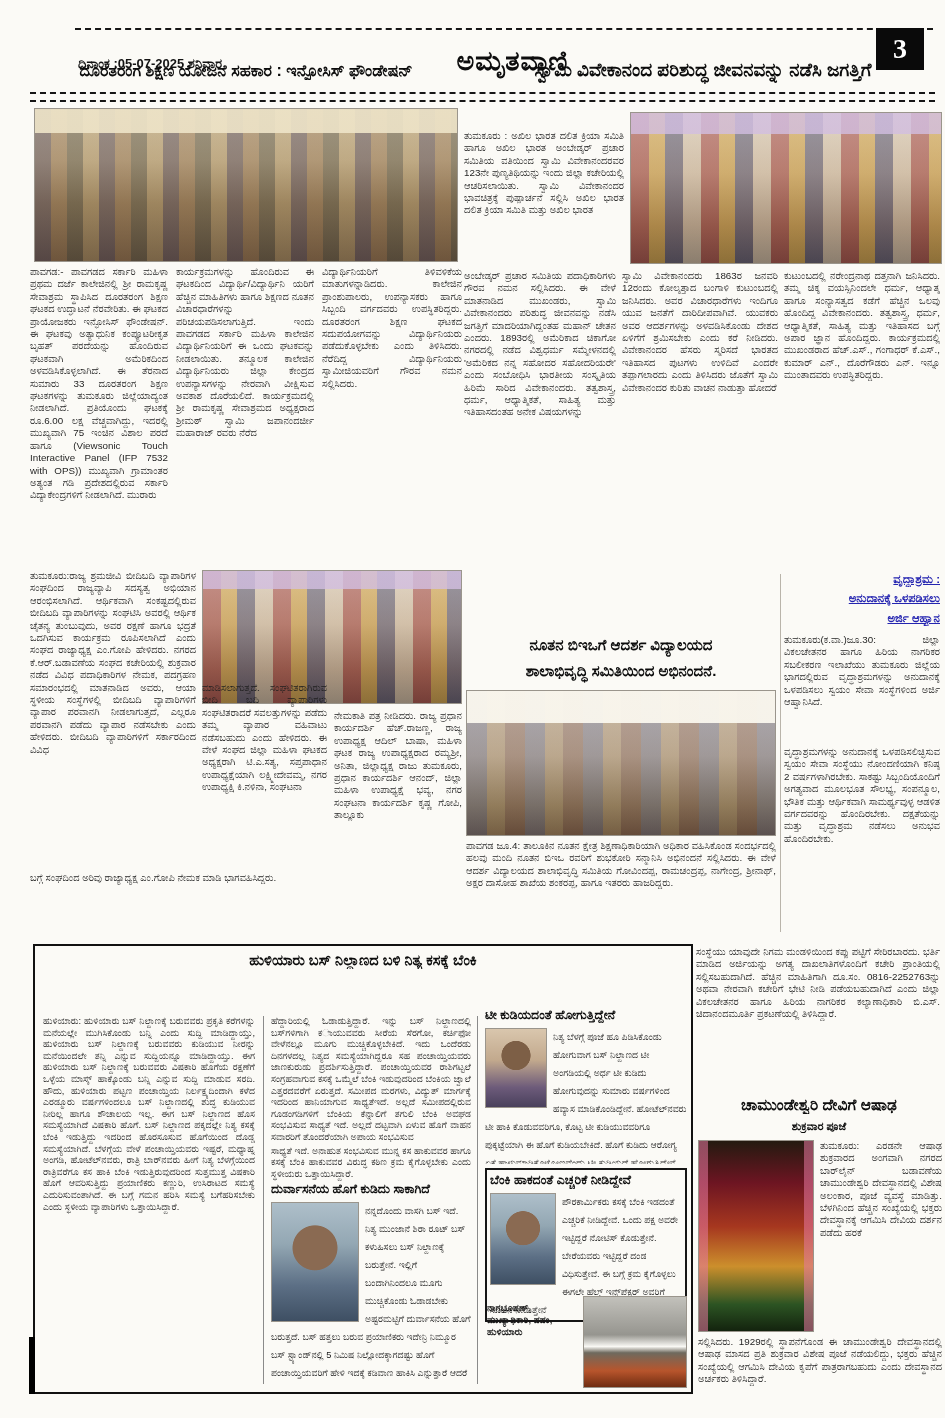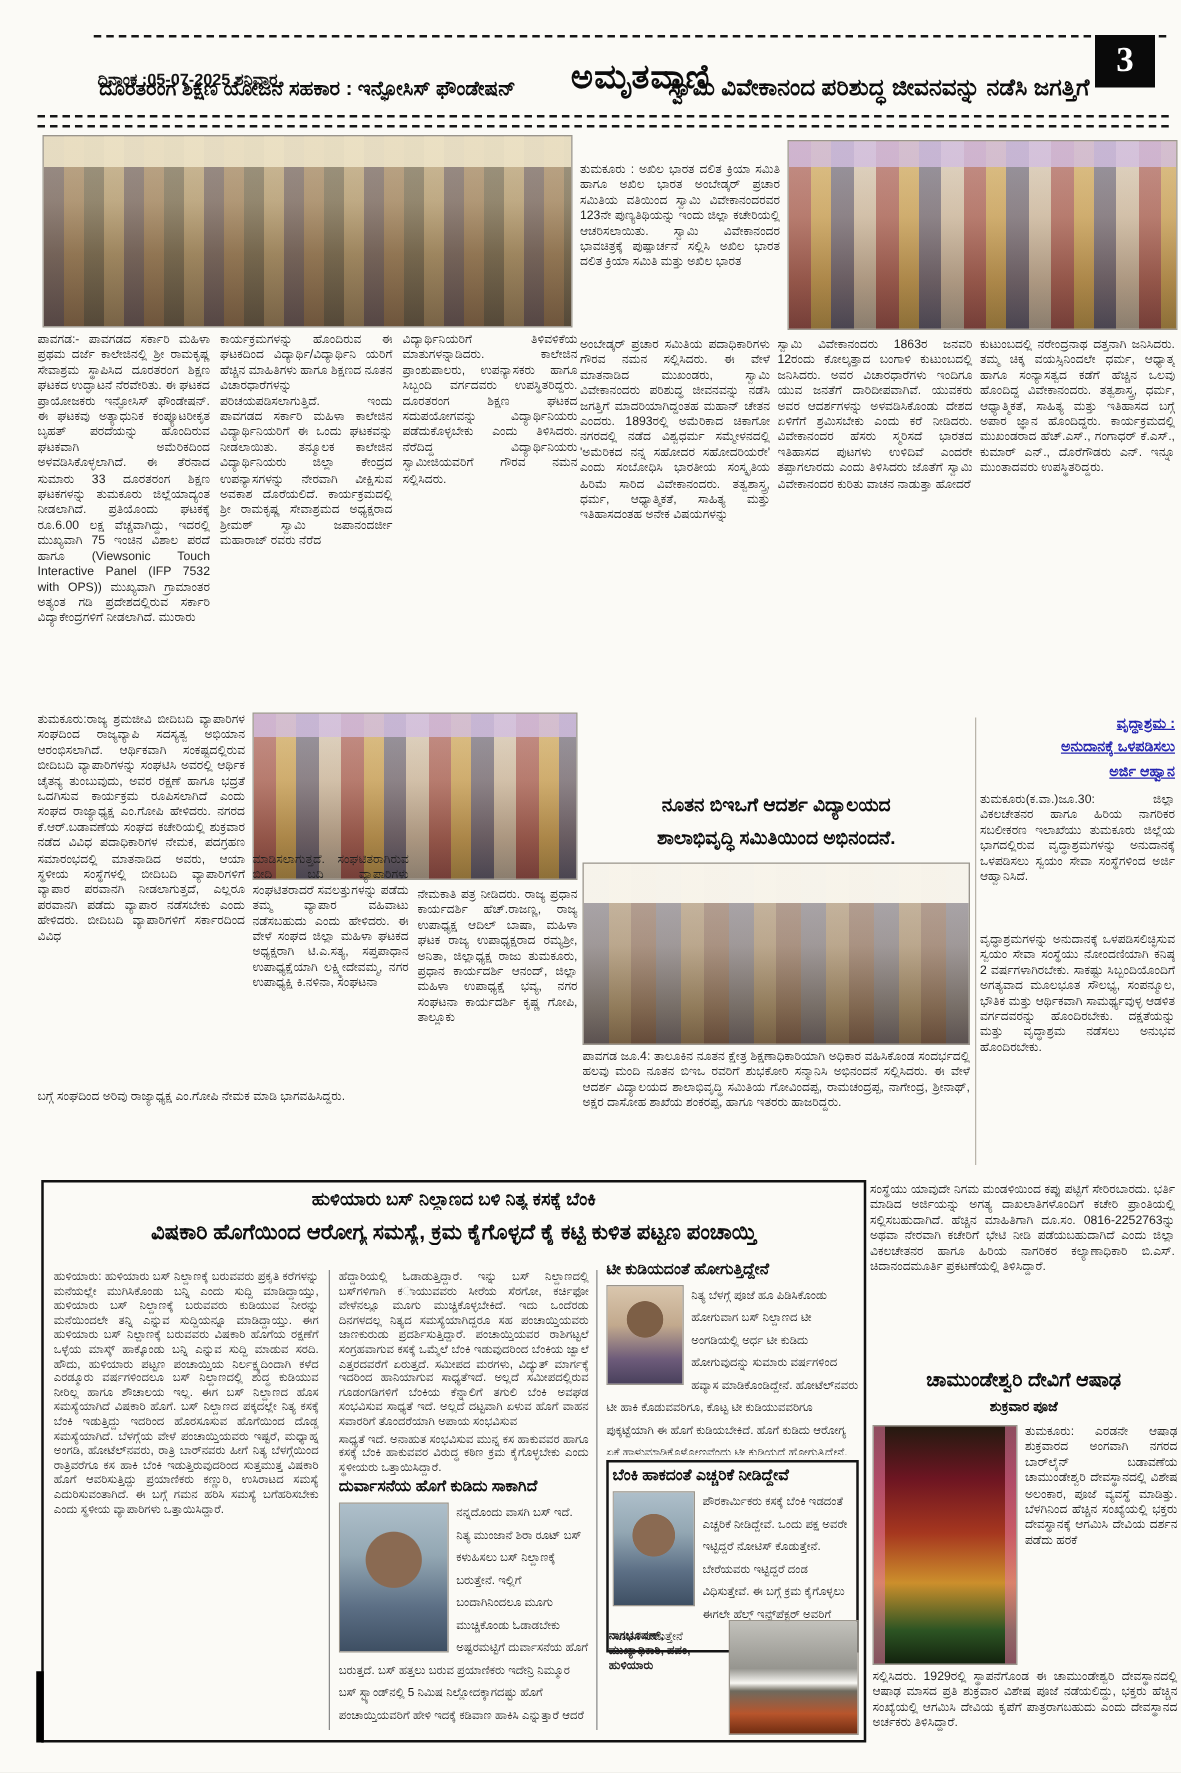--- a/index.html
+++ b/index.html
@@ -100,21 +100,20 @@
   <div class="t" style="left:466px;top:840px;width:310px;height:94px;">ಪಾವಗಡ ಜೂ.4: ತಾಲೂಕಿನ ನೂತನ ಕ್ಷೇತ್ರ ಶಿಕ್ಷಣಾಧಿಕಾರಿಯಾಗಿ ಅಧಿಕಾರ ವಹಿಸಿಕೊಂಡ ಸಂದರ್ಭದಲ್ಲಿ ಹಲವು ಮಂದಿ ನೂತನ ಬಿಇಒ ರವರಿಗೆ ಶುಭಕೋರಿ ಸನ್ಮಾನಿಸಿ ಅಭಿನಂದನೆ ಸಲ್ಲಿಸಿದರು. ಈ ವೇಳೆ ಆದರ್ಶ ವಿದ್ಯಾಲಯದ ಶಾಲಾಭಿವೃದ್ಧಿ ಸಮಿತಿಯ ಗೋವಿಂದಪ್ಪ, ರಾಮಚಂದ್ರಪ್ಪ, ನಾಗೇಂದ್ರ, ಶ್ರೀನಾಥ್, ಅಕ್ಷರ ದಾಸೋಹ ಶಾಖೆಯ ಶಂಕರಪ್ಪ, ಹಾಗೂ ಇತರರು ಹಾಜರಿದ್ದರು.</div>
 
   <div class="hd" style="left:696px;top:1096px;width:246px;font-size:15.5px;">ಚಾಮುಂಡೇಶ್ವರಿ ದೇವಿಗೆ ಆಷಾಢ</div>
   <div class="hd" style="left:696px;top:1120px;width:246px;font-size:11px;">ಶುಕ್ರವಾರ ಪೂಜೆ</div>
   <div class="ph ph-deity" style="left:698px;top:1140px;width:116px;height:192px;"></div>
   <div class="t" style="left:820px;top:1140px;width:122px;height:192px;">ತುಮಕೂರು: ಎರಡನೇ ಆಷಾಢ ಶುಕ್ರವಾರದ ಅಂಗವಾಗಿ ನಗರದ ಬಾರ್‌ಲೈನ್ ಬಡಾವಣೆಯ ಚಾಮುಂಡೇಶ್ವರಿ ದೇವಸ್ಥಾನದಲ್ಲಿ ವಿಶೇಷ ಅಲಂಕಾರ, ಪೂಜೆ ವ್ಯವಸ್ಥೆ ಮಾಡಿತ್ತು. ಬೆಳಗಿನಿಂದ ಹೆಚ್ಚಿನ ಸಂಖ್ಯೆಯಲ್ಲಿ ಭಕ್ತರು ದೇವಸ್ಥಾನಕ್ಕೆ ಆಗಮಿಸಿ ದೇವಿಯ ದರ್ಶನ ಪಡೆದು ಹರಕೆ</div>
   <div class="t" style="left:698px;top:1336px;width:244px;height:58px;">ಸಲ್ಲಿಸಿದರು. 1929ರಲ್ಲಿ ಸ್ಥಾಪನೆಗೊಂಡ ಈ ಚಾಮುಂಡೇಶ್ವರಿ ದೇವಸ್ಥಾನದಲ್ಲಿ ಆಷಾಢ ಮಾಸದ ಪ್ರತಿ ಶುಕ್ರವಾರ ವಿಶೇಷ ಪೂಜೆ ನಡೆಯಲಿದ್ದು, ಭಕ್ತರು ಹೆಚ್ಚಿನ ಸಂಖ್ಯೆಯಲ್ಲಿ ಆಗಮಿಸಿ ದೇವಿಯ ಕೃಪೆಗೆ ಪಾತ್ರರಾಗಬಹುದು ಎಂದು ದೇವಸ್ಥಾನದ ಅರ್ಚಕರು ತಿಳಿಸಿದ್ದಾರೆ.</div>
 
   <div class="gbox">
     <div class="hd" style="left:0;top:6px;width:656px;font-size:14.5px;">ಹುಳಿಯಾರು ಬಸ್ ನಿಲ್ದಾಣದ ಬಳಿ ನಿತ್ಯ ಕಸಕ್ಕೆ ಬೆಂಕಿ</div>
-    <div class="hd" style="left:0;top:30px;width:656px;font-size:17px;">ವಿಷಕಾರಿ ಹೊಗೆಯಿಂದ ಆರೋಗ್ಯ ಸಮಸ್ಯೆ, ಕ್ರಮ ಕೈಗೊಳ್ಳದೆ ಕೈ ಕಟ್ಟಿ ಕುಳಿತ ಪಟ್ಟಣ ಪಂಚಾಯ್ತಿ</div>
 
     <div class="t tg" style="left:8px;top:70px;width:212px;height:368px;">ಹುಳಿಯಾರು: ಹುಳಿಯಾರು ಬಸ್ ನಿಲ್ದಾಣಕ್ಕೆ ಬರುವವರು ಪ್ರಕೃತಿ ಕರೆಗಳನ್ನು ಮನೆಯಲ್ಲೇ ಮುಗಿಸಿಕೊಂಡು ಬನ್ನಿ ಎಂದು ಸುದ್ದಿ ಮಾಡಿದ್ದಾಯ್ತು, ಹುಳಿಯಾರು ಬಸ್ ನಿಲ್ದಾಣಕ್ಕೆ ಬರುವವರು ಕುಡಿಯುವ ನೀರನ್ನು ಮನೆಯಿಂದಲೇ ತನ್ನಿ ಎನ್ನುವ ಸುದ್ದಿಯನ್ನೂ ಮಾಡಿದ್ದಾಯ್ತು. ಈಗ ಹುಳಿಯಾರು ಬಸ್ ನಿಲ್ದಾಣಕ್ಕೆ ಬರುವವರು ವಿಷಕಾರಿ ಹೊಗೆಯ ರಕ್ಷಣೆಗೆ ಒಳ್ಳೆಯ ಮಾಸ್ಕ್ ಹಾಕ್ಕೊಂಡು ಬನ್ನಿ ಎನ್ನುವ ಸುದ್ದಿ ಮಾಡುವ ಸರದಿ. ಹೌದು, ಹುಳಿಯಾರು ಪಟ್ಟಣ ಪಂಚಾಯ್ತಿಯ ನಿರ್ಲಕ್ಷ್ಯದಿಂದಾಗಿ ಕಳೆದ ಎರಡ್ಮೂರು ವರ್ಷಗಳಿಂದಲೂ ಬಸ್ ನಿಲ್ದಾಣದಲ್ಲಿ ಶುದ್ಧ ಕುಡಿಯುವ ನೀರಿಲ್ಲ ಹಾಗೂ ಶೌಚಾಲಯ ಇಲ್ಲ. ಈಗ ಬಸ್ ನಿಲ್ದಾಣದ ಹೊಸ ಸಮಸ್ಯೆಯಾಗಿದೆ ವಿಷಕಾರಿ ಹೊಗೆ. ಬಸ್ ನಿಲ್ದಾಣದ ಪಕ್ಕದಲ್ಲೇ ನಿತ್ಯ ಕಸಕ್ಕೆ ಬೆಂಕಿ ಇಡುತ್ತಿದ್ದು ಇದರಿಂದ ಹೊರಸೂಸುವ ಹೊಗೆಯಿಂದ ದೊಡ್ಡ ಸಮಸ್ಯೆಯಾಗಿದೆ. ಬೆಳಗ್ಗೆಯ ವೇಳೆ ಪಂಚಾಯ್ತಿಯವರು ಇಷ್ಟರೆ, ಮಧ್ಯಾಹ್ನ ಅಂಗಡಿ, ಹೋಟೆಲ್‌ನವರು, ರಾತ್ರಿ ಬಾರ್‌ನವರು ಹೀಗೆ ನಿತ್ಯ ಬೆಳಗ್ಗೆಯಿಂದ ರಾತ್ರಿವರೆಗೂ ಕಸ ಹಾಕಿ ಬೆಂಕಿ ಇಡುತ್ತಿರುವುದರಿಂದ ಸುತ್ತಮುತ್ತ ವಿಷಕಾರಿ ಹೊಗೆ ಆವರಿಸುತ್ತಿದ್ದು ಪ್ರಯಾಣಿಕರು ಕಣ್ಣುರಿ, ಉಸಿರಾಟದ ಸಮಸ್ಯೆ ಎದುರಿಸುವಂತಾಗಿದೆ. ಈ ಬಗ್ಗೆ ಗಮನ ಹರಿಸಿ ಸಮಸ್ಯೆ ಬಗೆಹರಿಸಬೇಕು ಎಂದು ಸ್ಥಳೀಯ ವ್ಯಾಪಾರಿಗಳು ಒತ್ತಾಯಿಸಿದ್ದಾರೆ.</div>
     <div class="vline" style="left:228px;top:70px;height:368px;"></div>
 
     <div class="abs" style="left:236px;top:70px;width:200px;height:368px;overflow:hidden;">
       <div class="tg" style="position:static;text-align:justify;color:#1f1f1f;">ಹೆದ್ದಾರಿಯಲ್ಲಿ ಓಡಾಡುತ್ತಿದ್ದಾರೆ. ಇನ್ನು ಬಸ್ ನಿಲ್ದಾಣದಲ್ಲಿ ಬಸ್‌ಗಳಿಗಾಗಿ ಕ಻ಾಯುವವರು ಸೀರೆಯ ಸೆರಗೋ, ಕರ್ಚಿಫೋ ವೇಳೆನಲ್ಲೂ ಮೂಗು ಮುಚ್ಚಿಕೊಳ್ಳಬೇಕಿದೆ. ಇದು ಒಂದೆರಡು ದಿನಗಳದಲ್ಲ ನಿತ್ಯದ ಸಮಸ್ಯೆಯಾಗಿದ್ದರೂ ಸಹ ಪಂಚಾಯ್ತಿಯವರು ಜಾಣಕುರುಡು ಪ್ರದರ್ಶಿಸುತ್ತಿದ್ದಾರೆ. ಪಂಚಾಯ್ತಿಯವರ ರಾಶಿಗಟ್ಟಲೆ ಸಂಗ್ರಹವಾಗುವ ಕಸಕ್ಕೆ ಒಮ್ಮೆಲೆ ಬೆಂಕಿ ಇಡುವುದರಿಂದ ಬೆಂಕಿಯ ಜ್ವಾಲೆ ಎತ್ತರದವರೆಗೆ ಏರುತ್ತದೆ. ಸಮೀಪದ ಮರಗಳು, ವಿದ್ಯುತ್ ಮಾರ್ಗಕ್ಕೆ ಇದರಿಂದ ಹಾನಿಯಾಗುವ ಸಾಧ್ಯತೆಇದೆ. ಅಲ್ಲದೆ ಸಮೀಪದಲ್ಲಿರುವ ಗೂಡಂಗಡಿಗಳಿಗೆ ಬೆಂಕಿಯ ಕೆನ್ನಾಲಿಗೆ ತಗುಲಿ ಬೆಂಕಿ ಅವಘಡ ಸಂಭವಿಸುವ ಸಾಧ್ಯತೆ ಇದೆ. ಅಲ್ಲದೆ ದಟ್ಟವಾಗಿ ಏಳುವ ಹೊಗೆ ವಾಹನ ಸವಾರರಿಗೆ ತೊಂದರೆಯಾಗಿ ಅಪಾಯ ಸಂಭವಿಸುವ</div>
       <div class="tg" style="position:static;text-align:justify;color:#1f1f1f;margin-top:2px;">ಸಾಧ್ಯತೆ ಇದೆ. ಅನಾಹುತ ಸಂಭವಿಸುವ ಮುನ್ನ ಕಸ ಹಾಕುವವರ ಹಾಗೂ ಕಸಕ್ಕೆ ಬೆಂಕಿ ಹಾಕುವವರ ವಿರುದ್ಧ ಕಠಿಣ ಕ್ರಮ ಕೈಗೊಳ್ಳಬೇಕು ಎಂದು ಸ್ಥಳೀಯರು ಒತ್ತಾಯಿಸಿದ್ದಾರೆ.</div>
       <div class="subhead">ದುರ್ವಾಸನೆಯ ಹೊಗೆ ಕುಡಿದು ಸಾಕಾಗಿದೆ</div>
       <div class="clear">
         <div class="ph ph-portrait fl" style="position:static;width:88px;height:120px;"></div>

